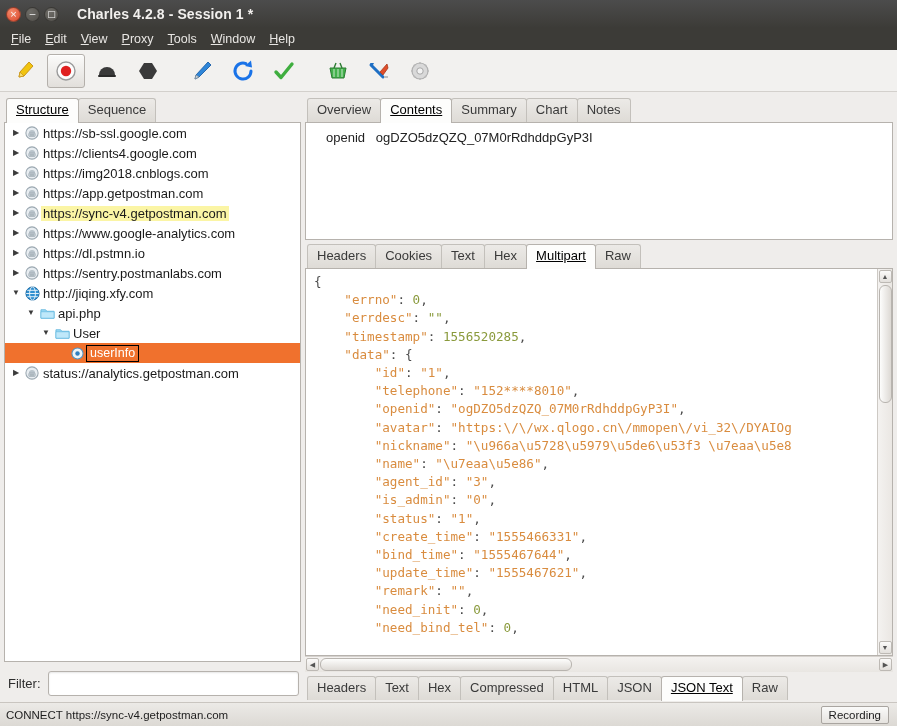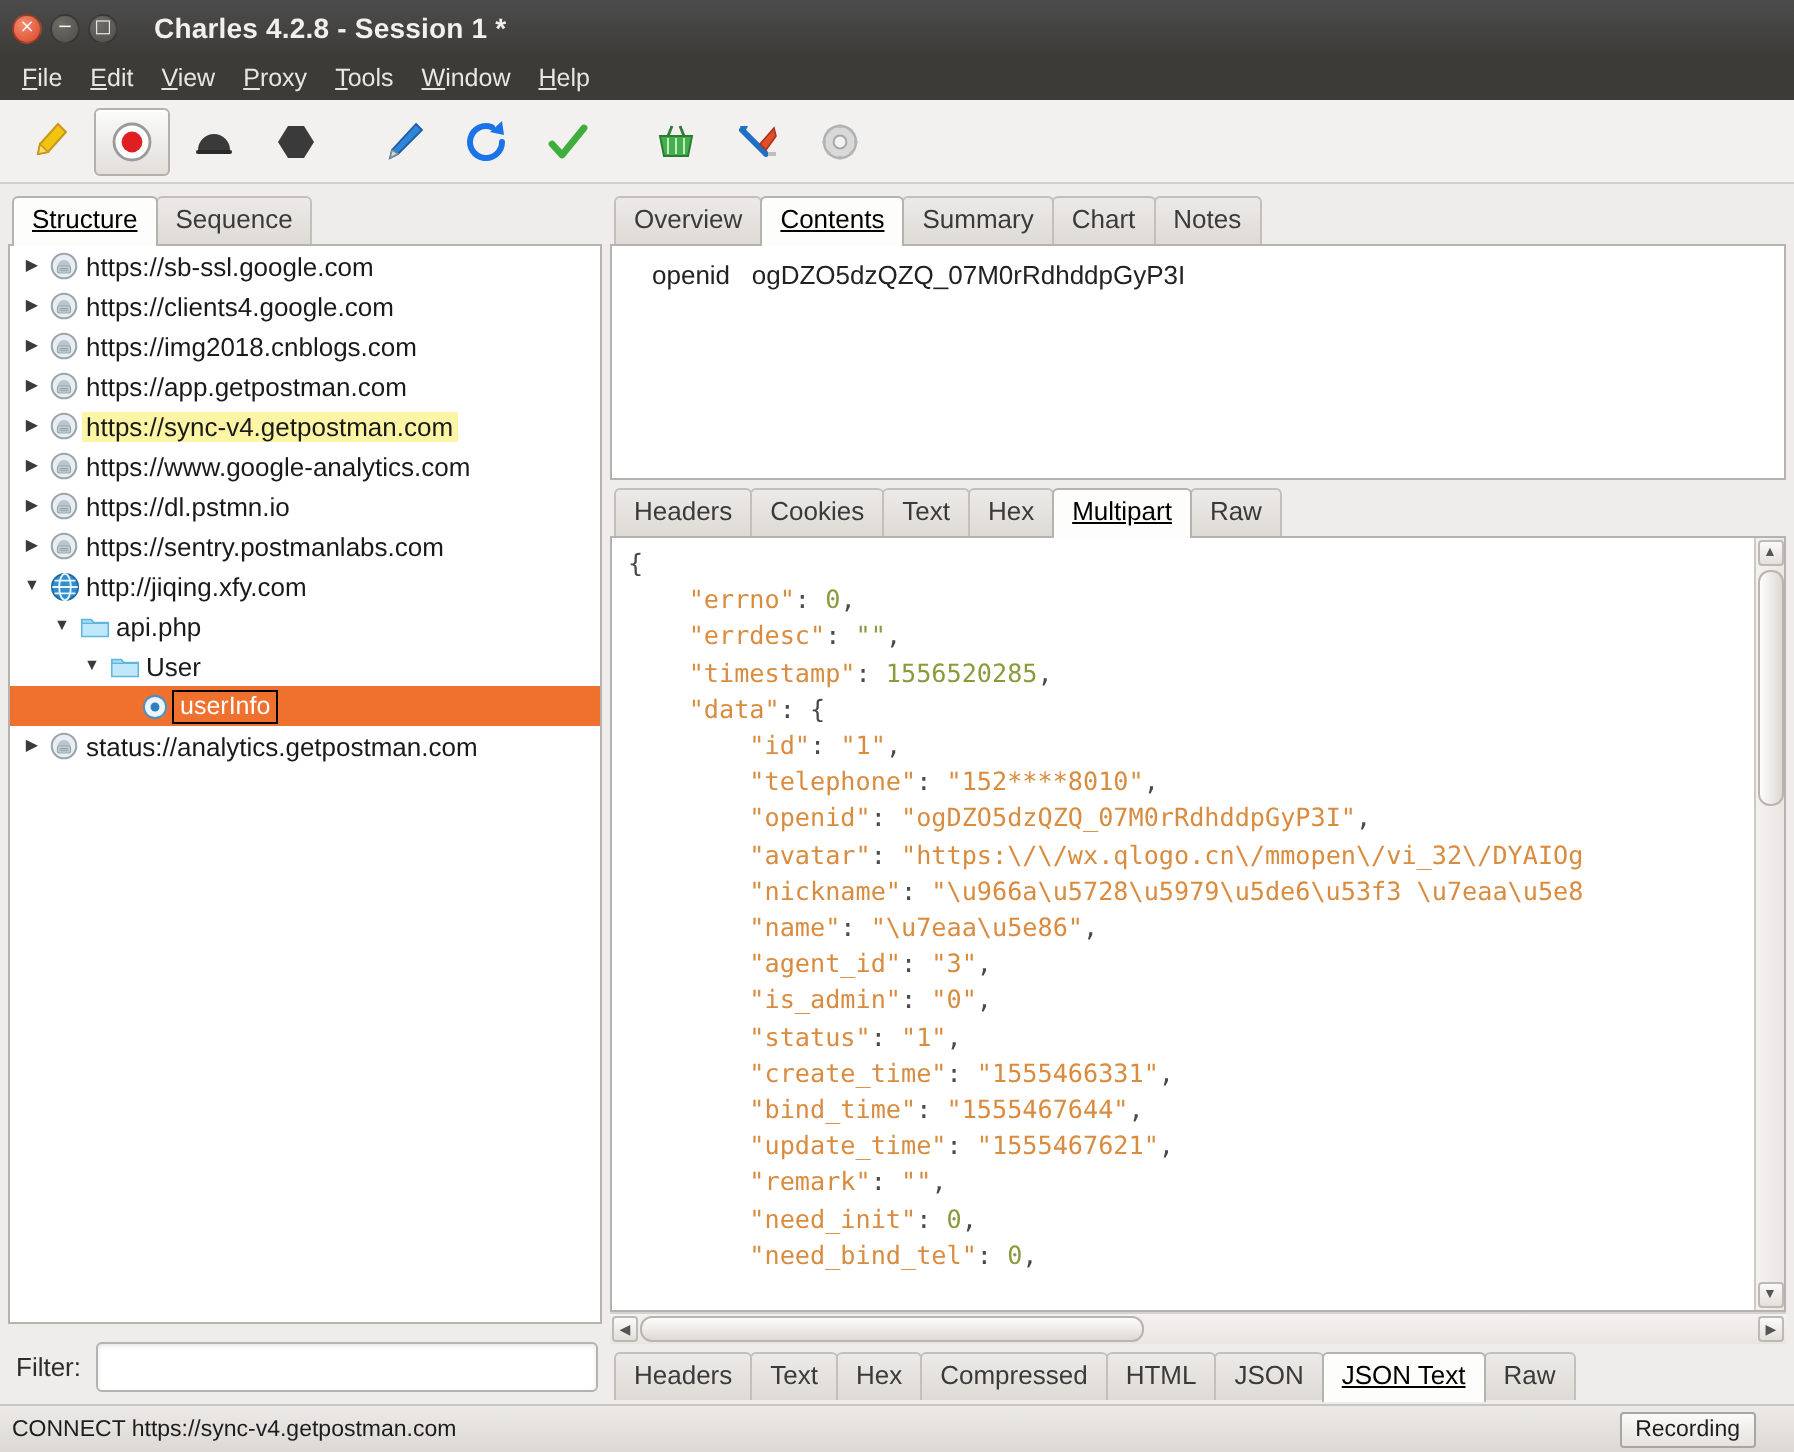--- a/index.html
+++ b/index.html
@@ -287,21 +287,21 @@
   }
 
   
   .statusbar {
     flex: 0 0 24px;
     background: linear-gradient(#eceae7,#dcd9d4);
     border-top: 1px solid #c9c5c0;
     display: flex;
     align-items: center;
     justify-content: space-between;
-    padding: 0 19px 0 6px;
+    padding: 0 8px 0 6px;
     font-size: 11.5px;
     color: #1d1d1d;
   }
   .rec-badge {
     border: 1px solid #a9a5a0;
     background: linear-gradient(#fafaf9,#e6e3df);
     border-radius: 2px;
     padding: 2px 7px;
     font-size: 11.5px;
   }

